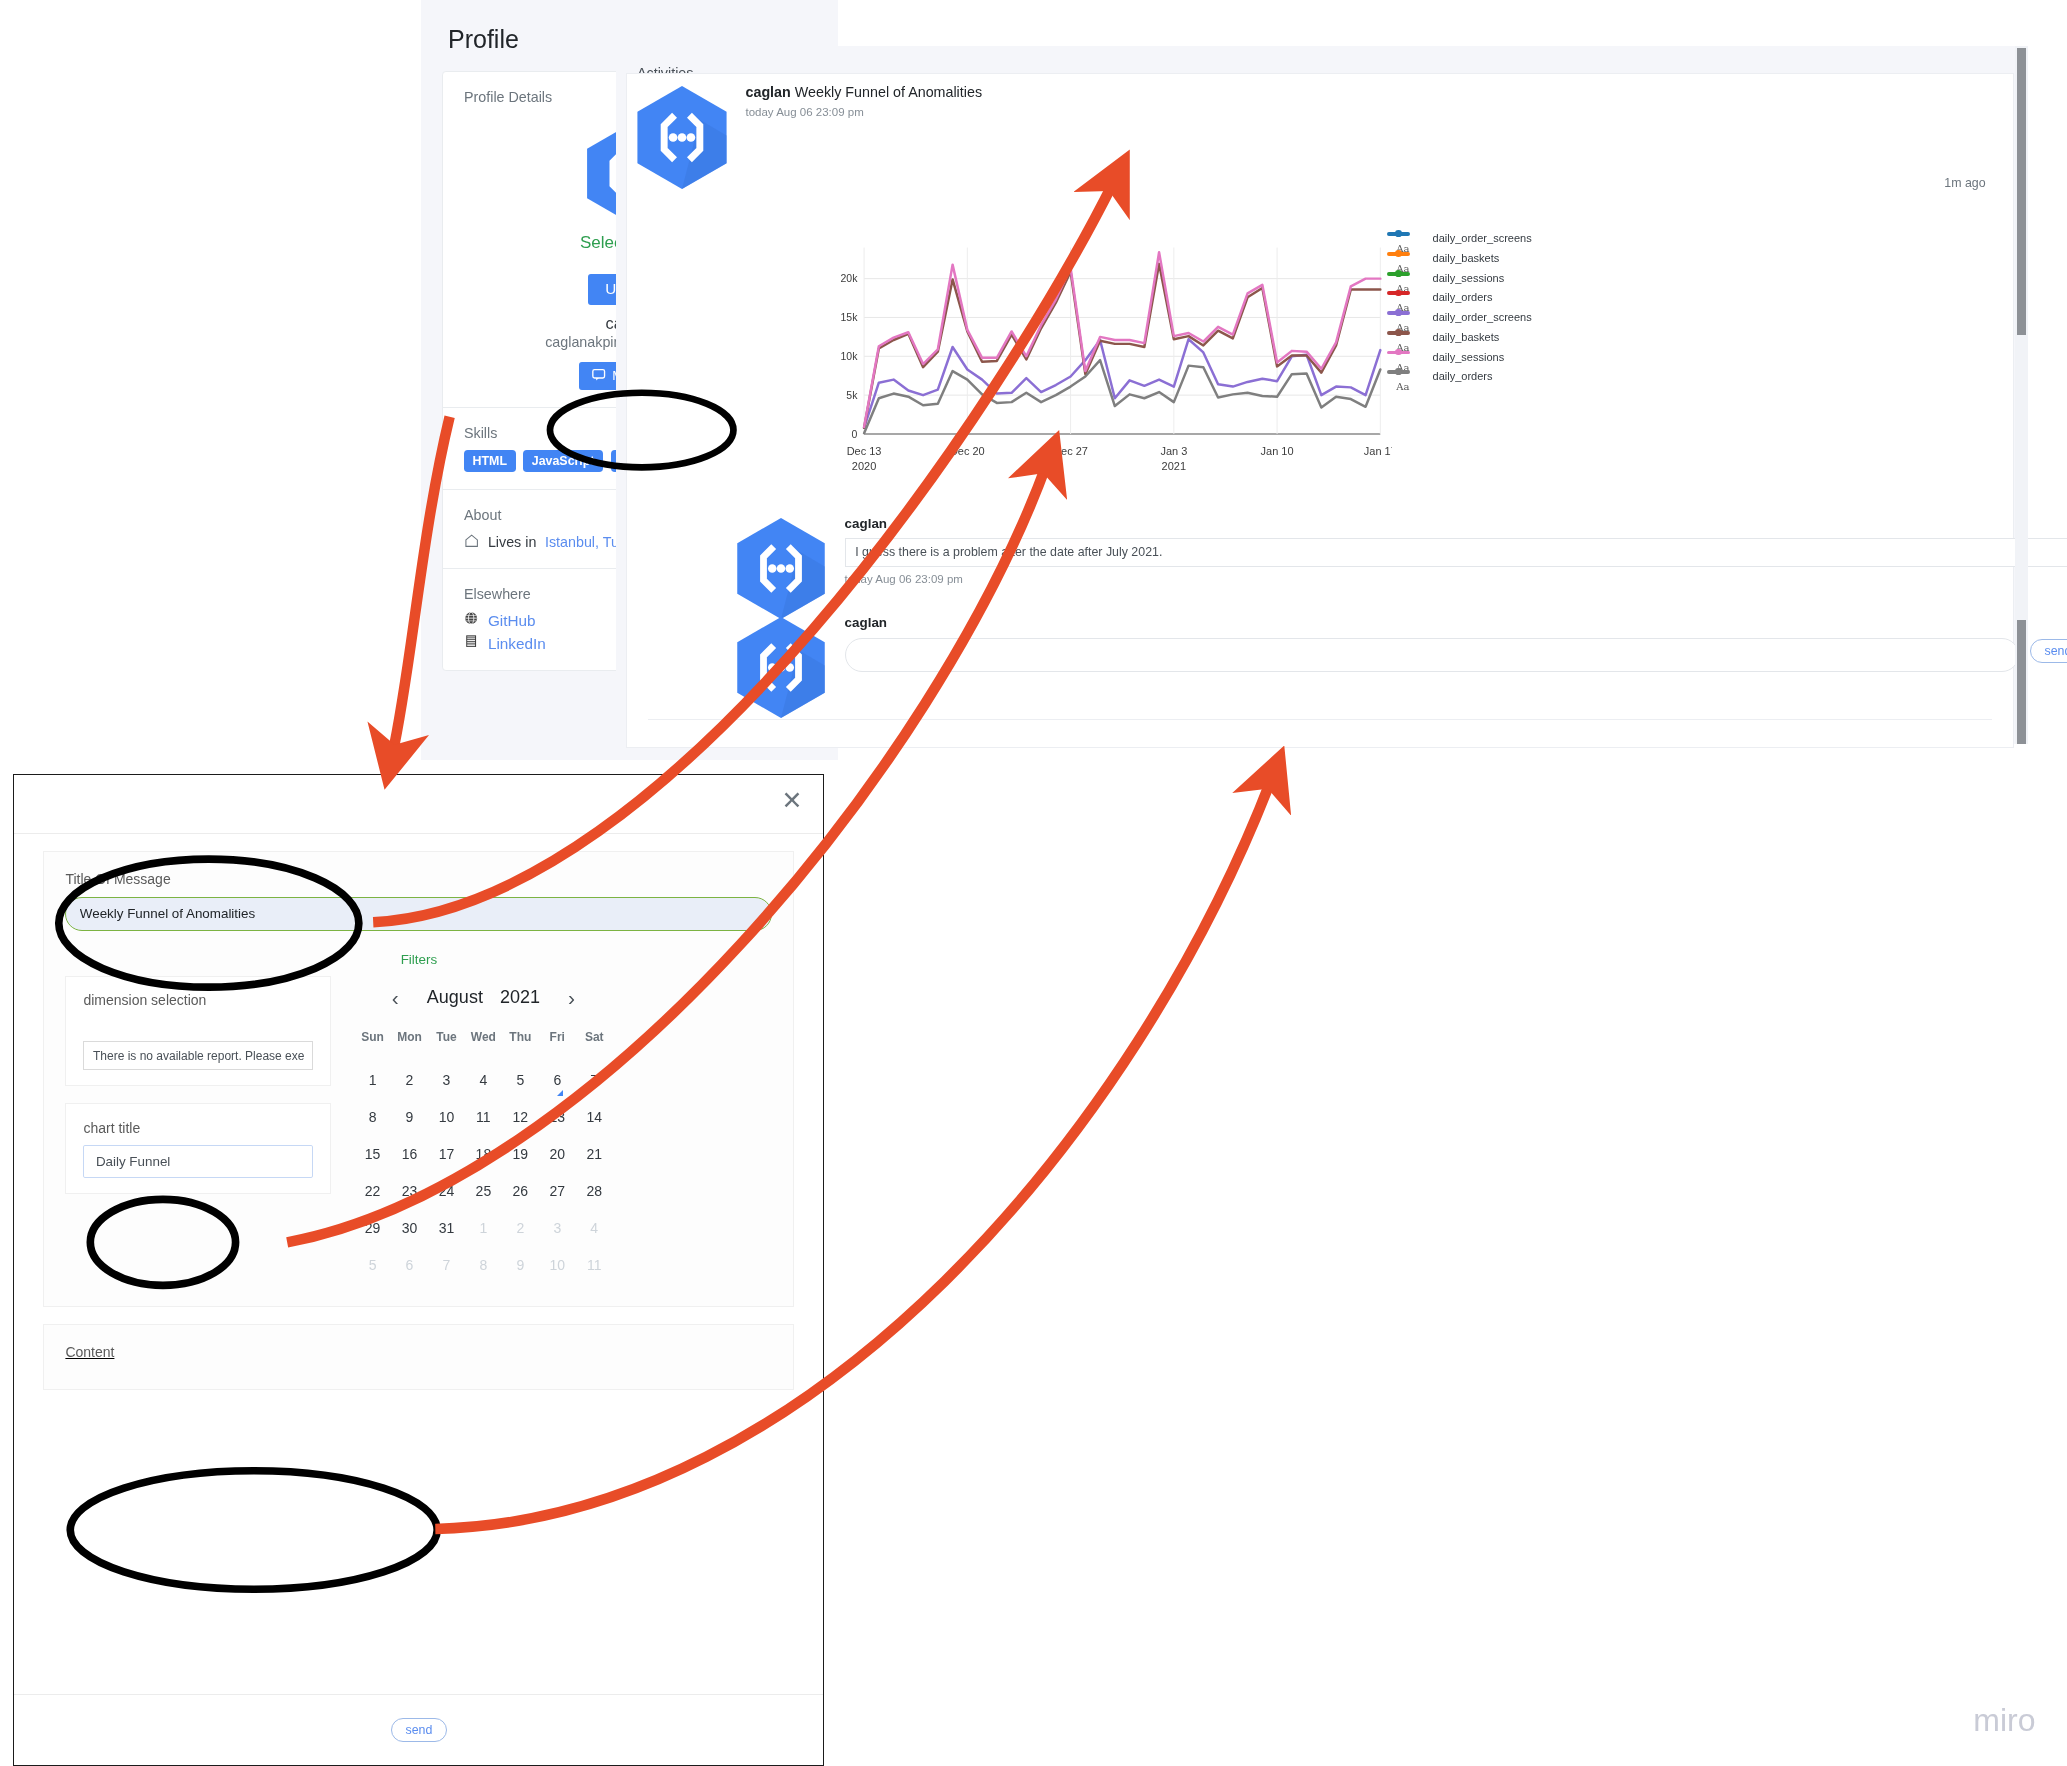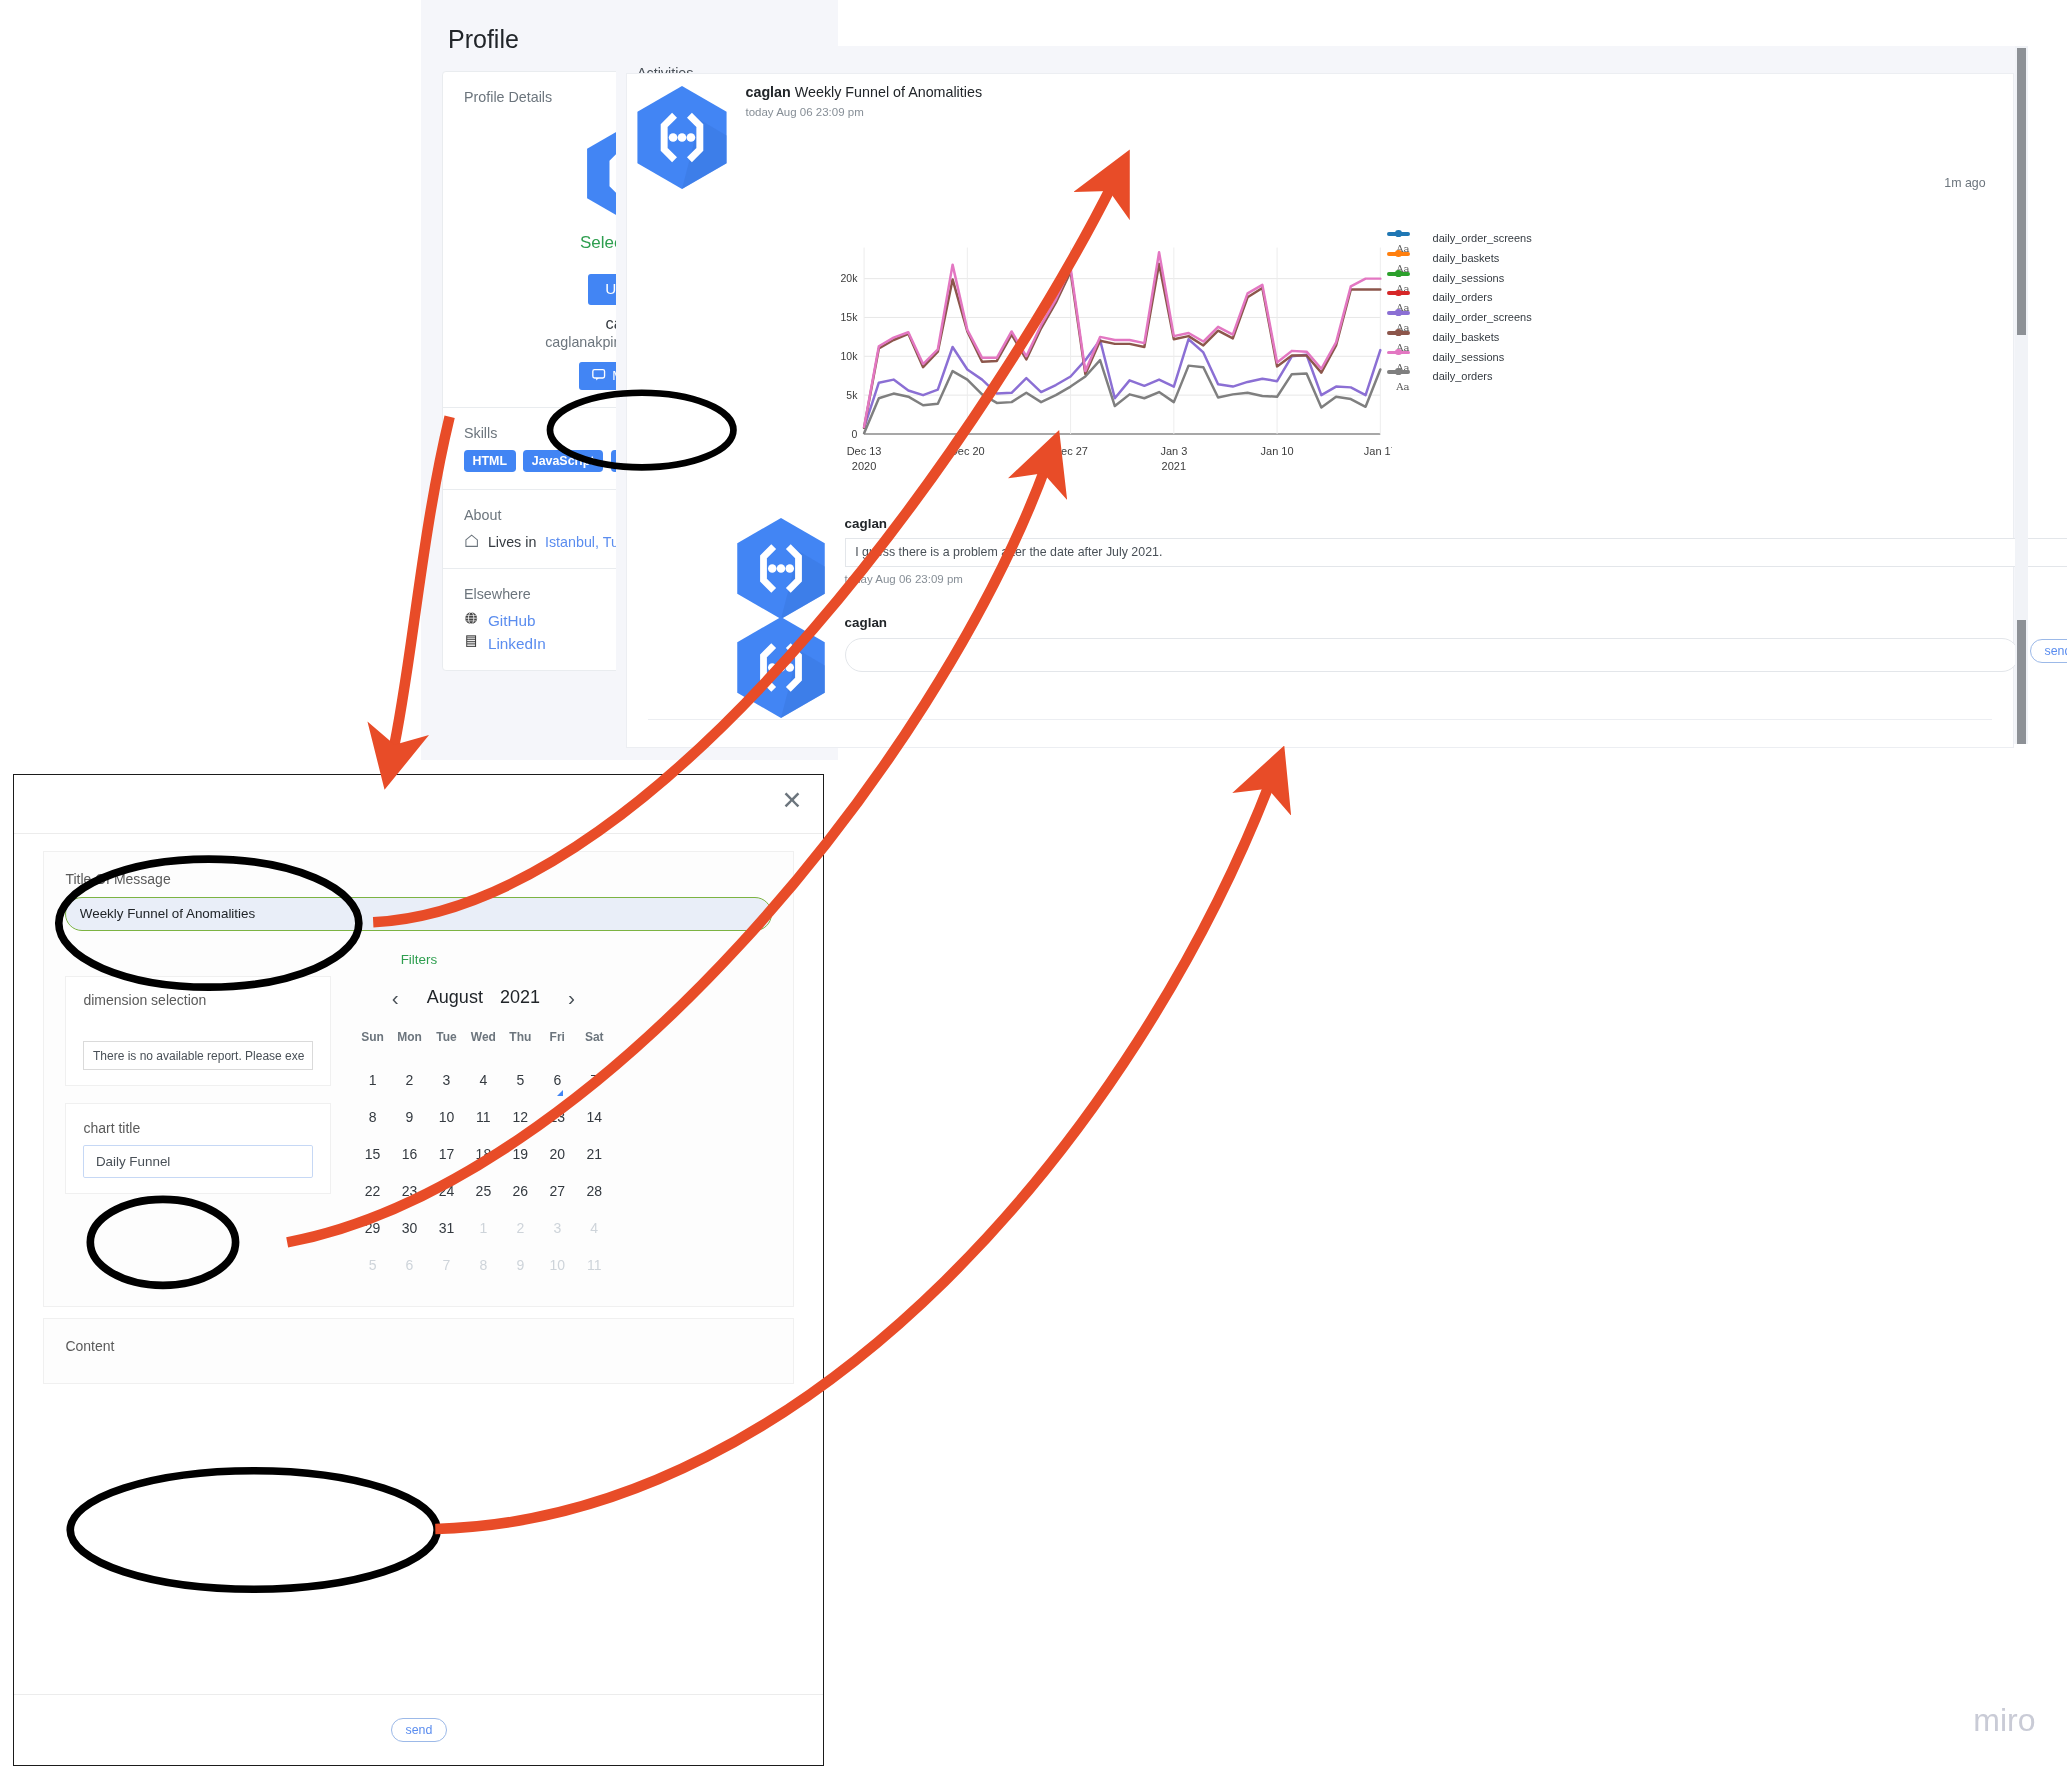--- a/index.html
+++ b/index.html
@@ -155,21 +155,21 @@
   .cal-yr{ font-size:18px; color:#212529; }
   .cal-grid{ display:grid; grid-template-columns:repeat(7,1fr); }
   .cal-dow{ font-size:12px; font-weight:bold; color:#6c757d; text-align:center; padding:3.8px 0 17px; }
   .cal-day{ font-size:14px; color:#343a40; text-align:center; padding:10.5px 0; cursor:pointer; position:relative;}
   .cal-day.out{ color:#ced4da; }
   .cal-day.mark:after{
     content:""; position:absolute; left:50%; bottom:2.9px; width:0;height:0;
     border-left:6.7px solid transparent; border-bottom:6.7px solid #4285f4;
   }
 
-  #content-panel{ margin-top:11px; }
+  #content-panel{ margin-top:17px;text-decoration:underline; }
   #content-box{
     width:100%; height:103px; border:1px solid #7cb342; border-radius:7.6px;
     background:#fff; position:relative; padding:11.5px 13.4px;
   }
   #content-text{ font-size:13.4px; color:#343a40; }
   #content-text .typo{ border-bottom:1.9px solid #f48fb1; }
   #content-badge{
     position:absolute; right:23px; bottom:17px; width:23px; height:23px;
     border-radius:50%; background:#c2185b; color:#fff; font-size:11.5px;
     display:flex; align-items:center; justify-content:center; font-weight:bold;

